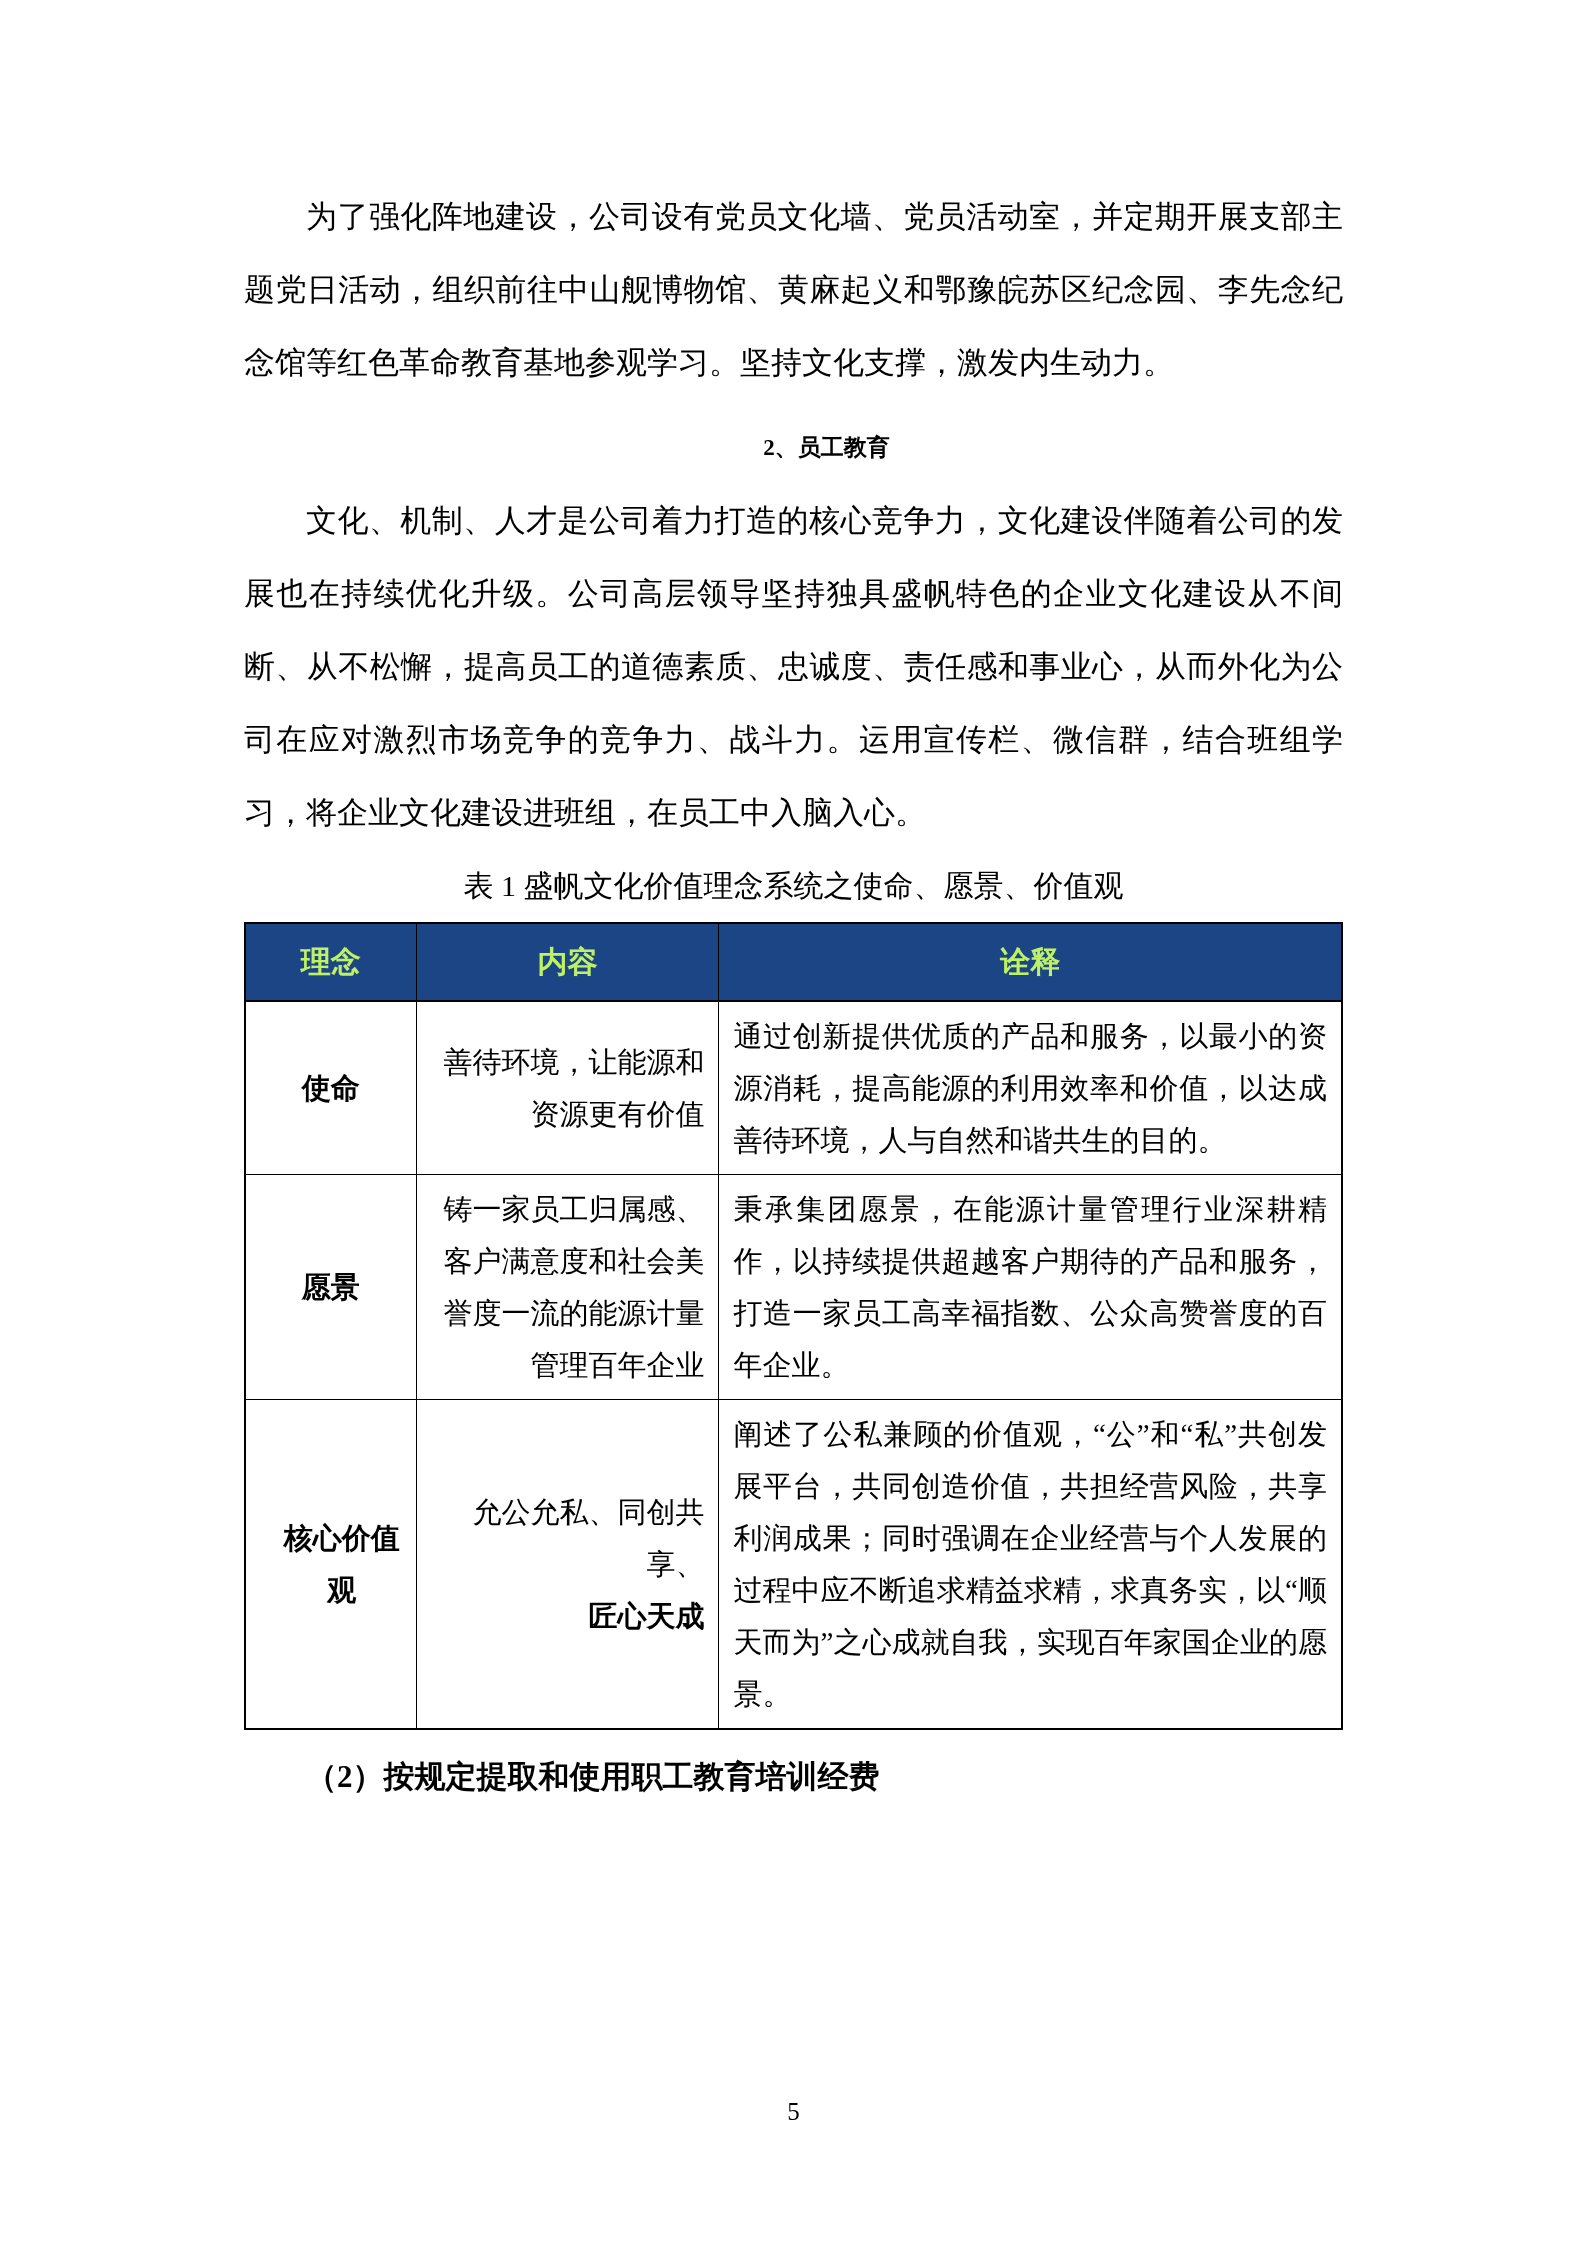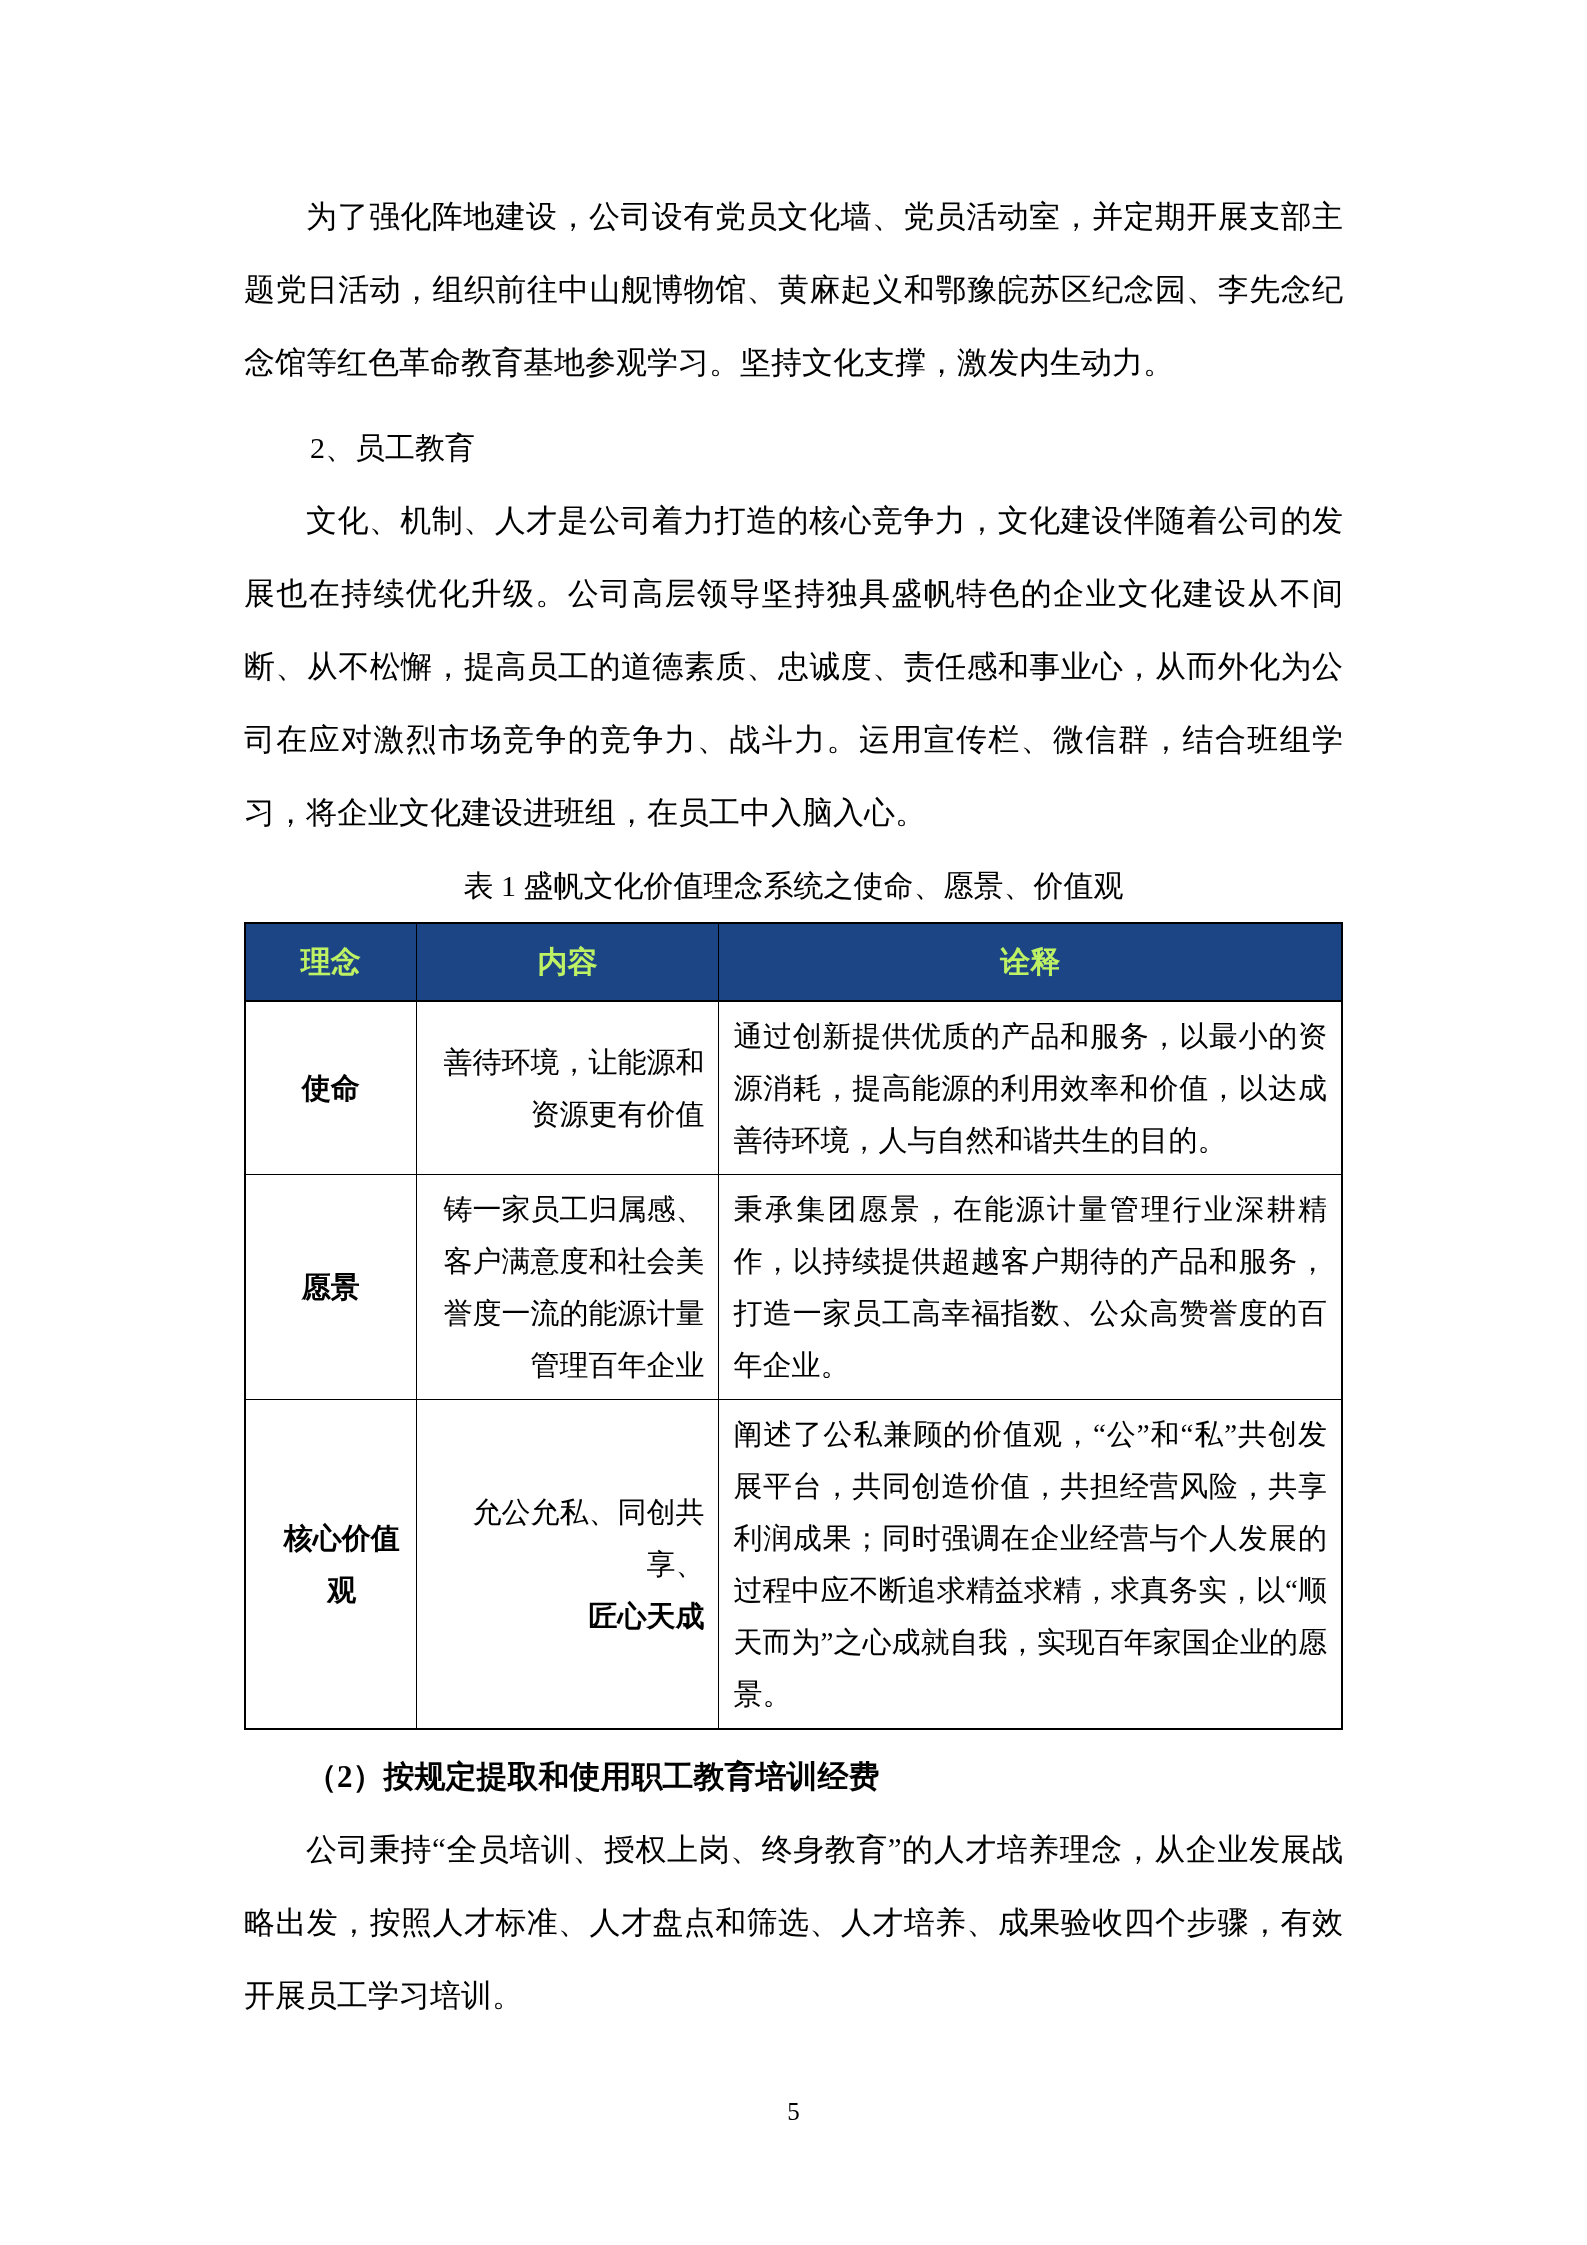--- a/index.html
+++ b/index.html
@@ -20,24 +20,25 @@
   }
   p.body-para {
     margin: 0;
     font-size: 31px;
     line-height: 73px;
     text-align: justify;
     text-indent: 62px;
   }
   h2.sec-heading {
     margin: 12px 0 0 0;
-    font-size: 30px;
+    font-size: 23px;
     line-height: 73px;
-    font-weight: normal;
+    font-weight: bold;
     text-indent: 66px;
+    text-align: center;
   }
   h3.sub-heading {
     margin: 0;
     font-size: 31px;
     line-height: 73px;
     font-weight: bold;
     text-indent: 62px;
   }
   h3.sub-heading.after-table {
     margin-top: 10px;
@@ -146,17 +147,16 @@
           <div>允公允私、同创共享、</div>
           <div class="bold-line">匠心天成</div>
         </td>
         <td class="cell-interp">阐述了公私兼顾的价值观，“公”和“私”共创发展平台，共同创造价值，共担经营风险，共享利润成果；同时强调在企业经营与个人发展的过程中应不断追求精益求精，求真务实，以“顺天而为”之心成就自我，实现百年家国企业的愿景。</td>
       </tr>
     </tbody>
   </table>
 
   <h3 class="sub-heading after-table">（2）按规定提取和使用职工教育培训经费</h3>
 
-  <p class="body-para">公司秉持“全员培训、授权上岗、终身教育”的人才培养理念，从企业发展战略出发，按照人才标准、人才盘点和筛选、人才培养、成果验收四个步骤，有效开展员工学习培训。</p>
 
   <div class="page-footer">5</div>
 
 </div>
 
 </body></html>

